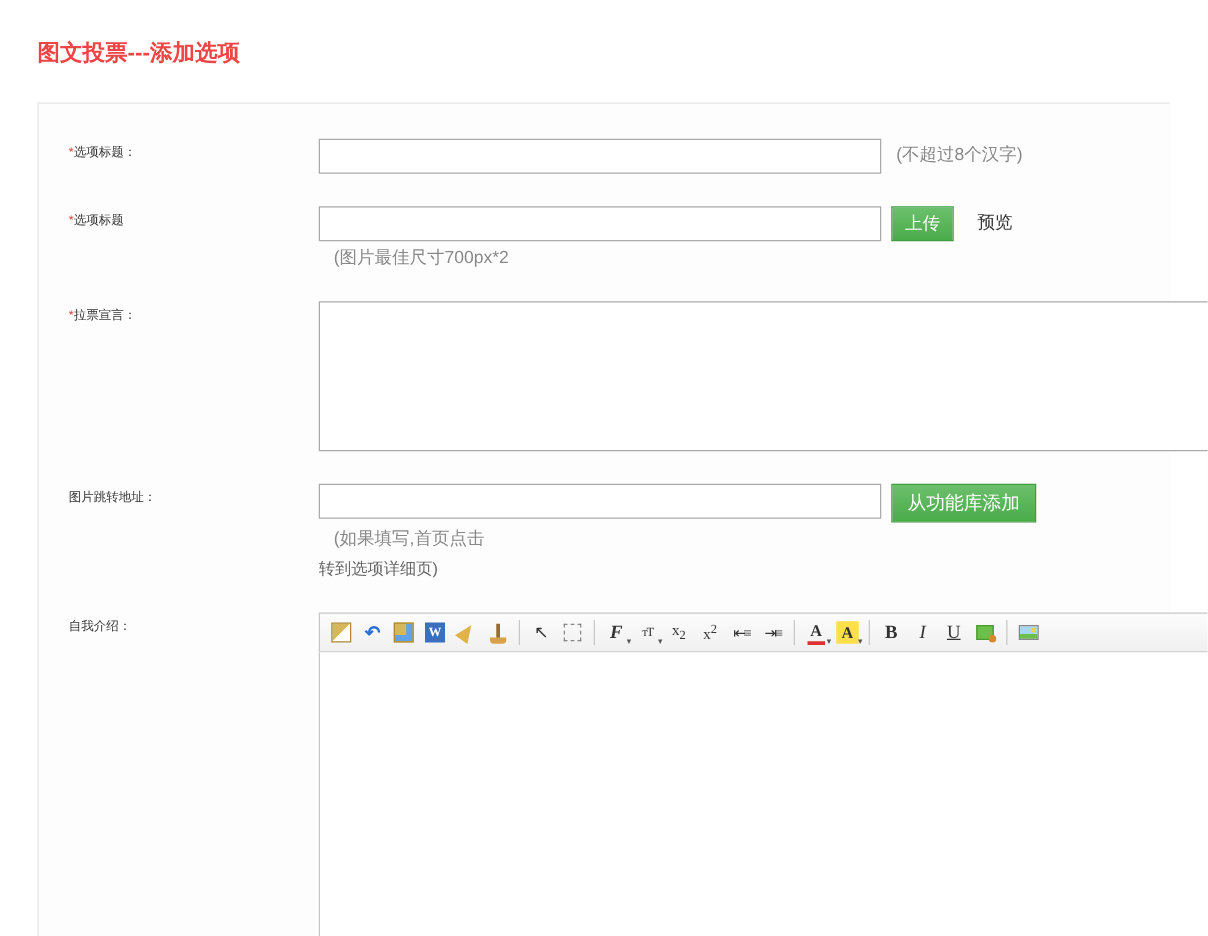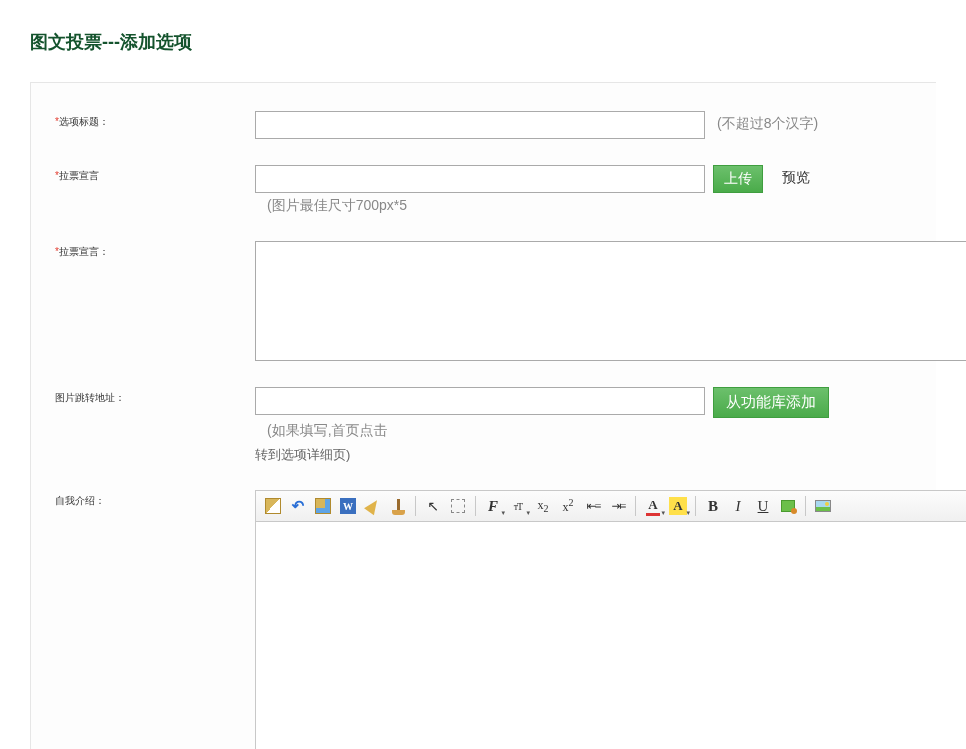--- a/index.html
+++ b/index.html
@@ -10,21 +10,21 @@
     font-size: 14px;
     color: #333;
     background: #fff;
   }
   .page {
     padding: 30px 30px 0 30px;
   }
   .page-title {
     font-size: 18px;
     font-weight: bold;
-    color: #14532d;
+    color: #ef4444;
     margin-bottom: 28px;
   }
   .form-panel {
     border: 1px solid #e6e6e6;
     border-bottom: none;
     border-right: none;
     background: #fdfdfd;
     padding: 28px 0 0 24px;
     min-height: 670px;
   }
@@ -185,27 +185,27 @@
         <span class="req">*</span><span>选项标题：</span>
       </div>
       <div class="form-content">
         <input type="text" class="text-input" value="" style="">
         <span class="hint">(不超过8个汉字)</span>
       </div>
     </div>
 
     <div class="form-row">
       <div class="form-label">
-        <span class="req">*</span><span>拉票宣言</span>
+        <span class="req">*</span><span>选项标题</span>
       </div>
       <div class="form-content">
         <input type="text" class="text-input" value="" style="">
         <button class="btn-green">上传</button>
         <span class="link-like">预览</span>
-        <span class="hint">(图片最佳尺寸700px*5</span>
+        <span class="hint">(图片最佳尺寸700px*2</span>
       </div>
     </div>
 
     <div class="form-row">
       <div class="form-label">
         <span class="req">*</span><span>拉票宣言：</span>
       </div>
       <div class="form-content">
         <textarea class="textarea" style=""></textarea>
       </div>

